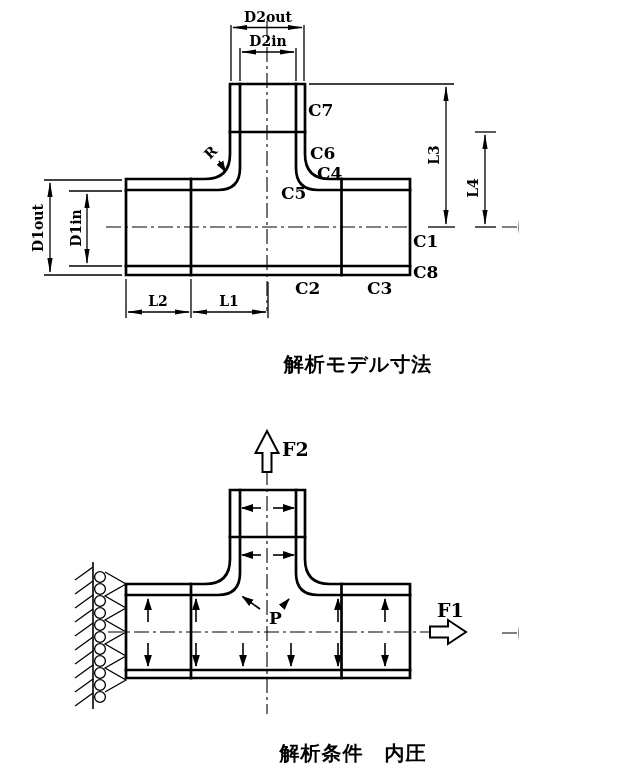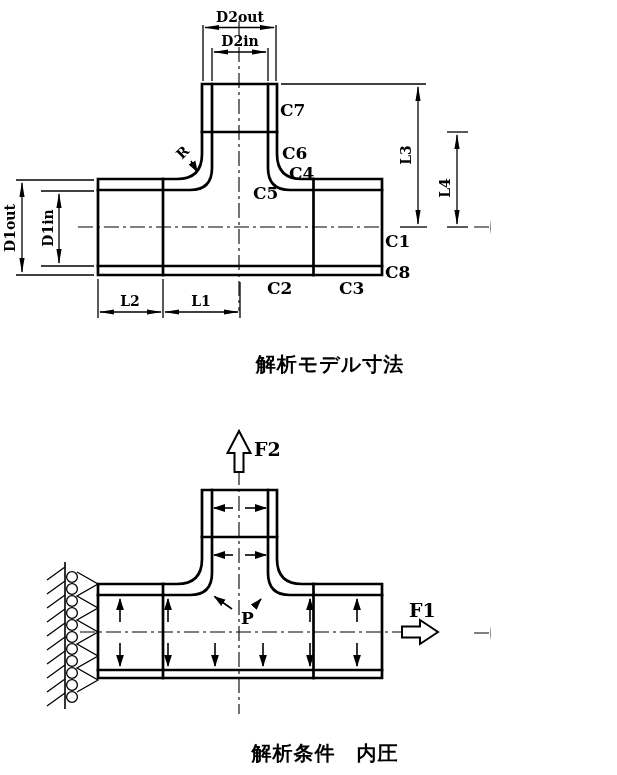--- a/index.html
+++ b/index.html
@@ -1,16 +1,16 @@
 <!DOCTYPE html>
 <html><head>
 <meta charset="utf-8">
 <style>
   html,body{margin:0;padding:0;background:#fff;}
-  .page{position:relative;width:491px;height:775px;background:#ffffff;overflow:hidden;}
+  .page{position:relative;width:491px;height:775px;background:#ffffff;overflow:hidden;margin-left:28px;}
   svg{display:block;}
   .s{stroke:#000;stroke-width:2.7;fill:none;stroke-linecap:square;}
   .t{stroke:#000;stroke-width:1.3;fill:none;}
   .t15{stroke:#000;stroke-width:1.6;fill:none;}
   .cl{stroke:#000;stroke-width:1.1;fill:none;stroke-dasharray:15 4 3 4;}
   .dot{stroke:#000;stroke-width:1.6;fill:none;stroke-dasharray:2 3.4;}
   .dim{stroke:#000;stroke-width:1.3;fill:none;marker-start:url(#ahd);marker-end:url(#ahd);}
   .par{stroke:#000;stroke-width:1.6;fill:none;marker-end:url(#ahp);}
   .hollow{fill:#ffffff;stroke:#000;stroke-width:2;stroke-linejoin:miter;}
   text{fill:#000;}

